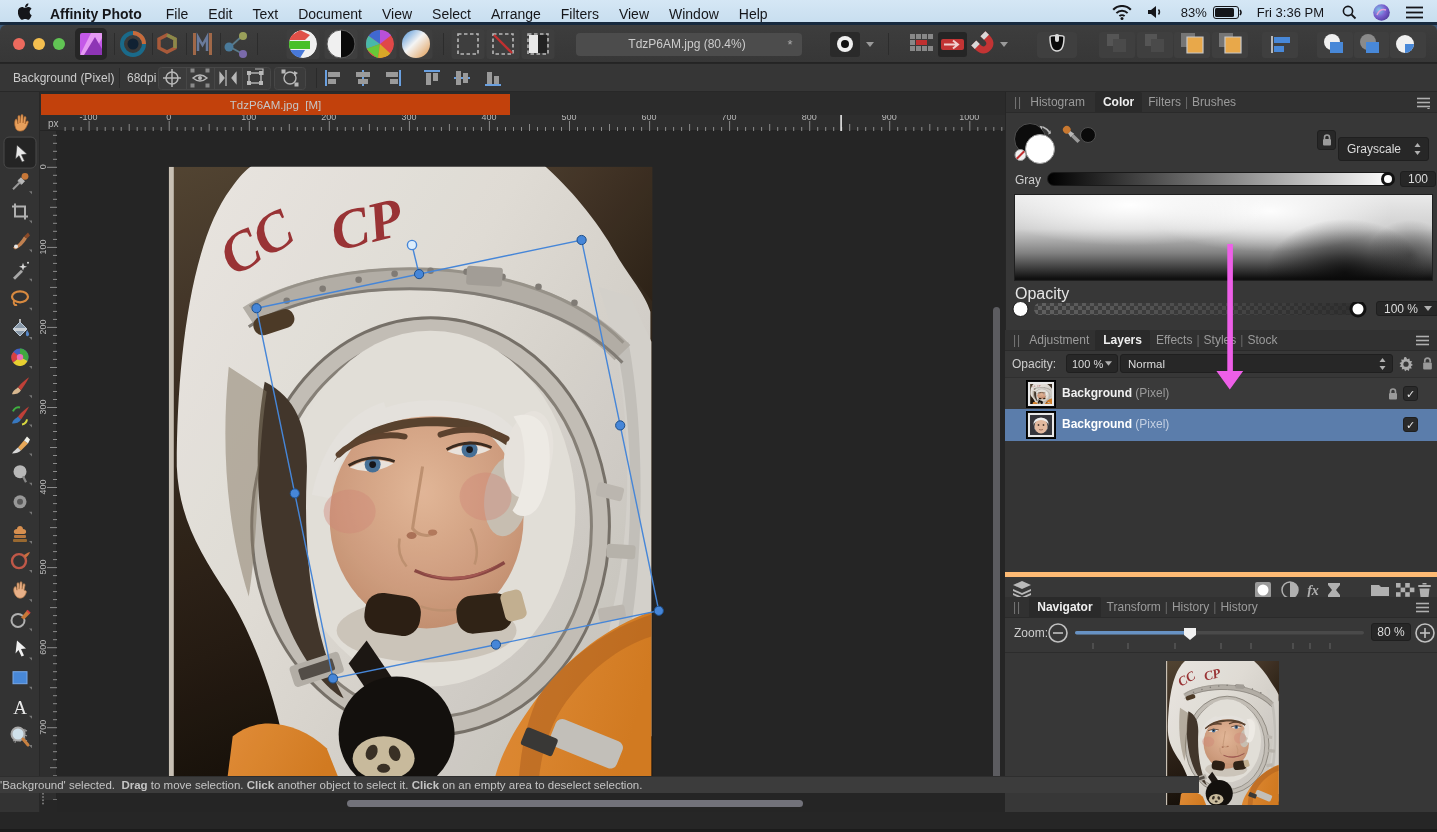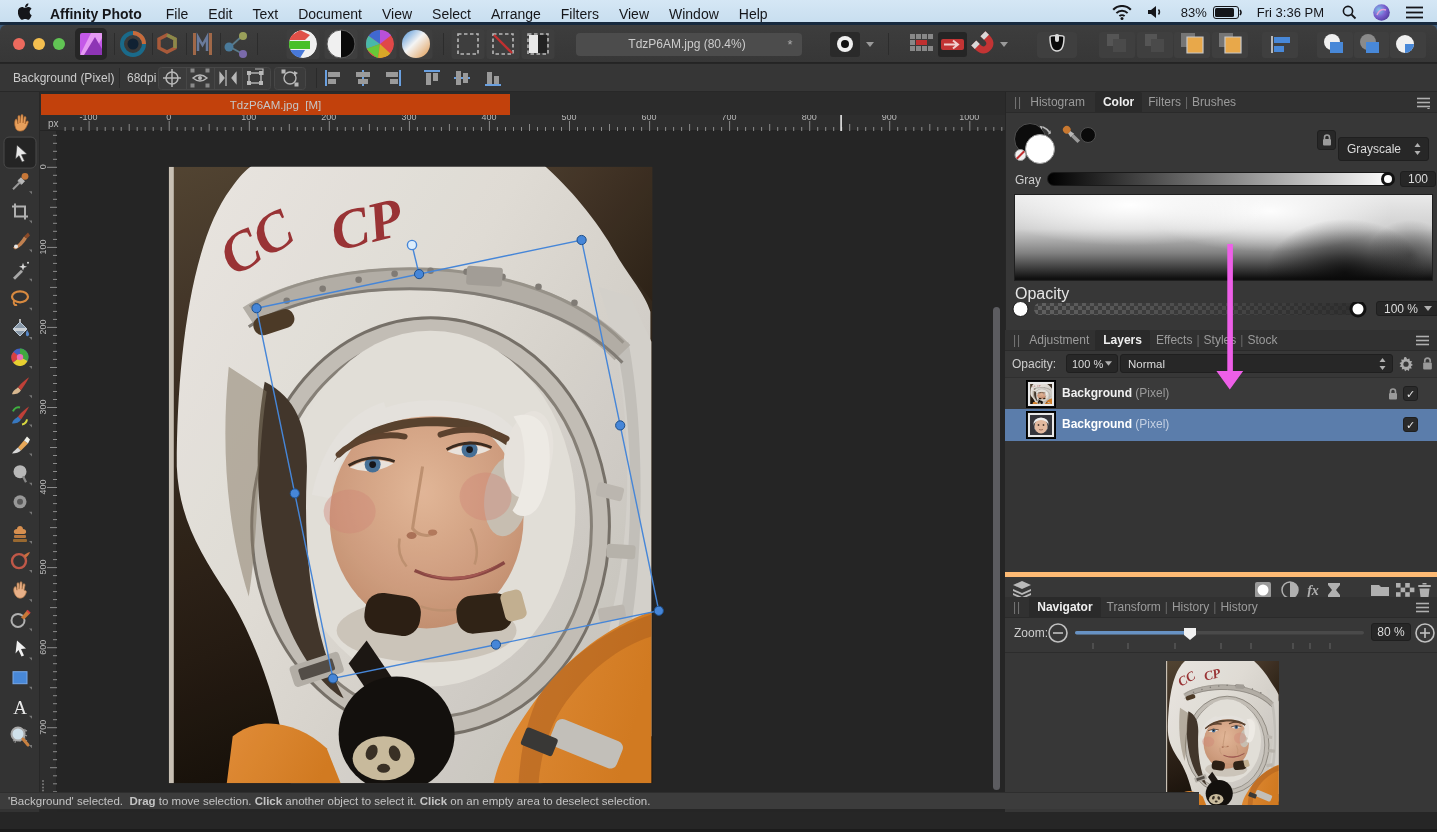--- a/index.html
+++ b/index.html
@@ -14,22 +14,22 @@
  border-bottom:1px solid #242424;border-radius:6px 6px 0 0}
 #ctxbar{left:0;top:64px;width:1437px;height:28px;background:#363636;border-bottom:1px solid #282828;
  color:#c9c9c9;font-size:12px}
 #leftcol{left:0;top:92px;width:40px;height:720px;background:#333333;border-right:1px solid #282828}
 #tabbar{left:40px;top:92px;width:965px;height:23px;background:#2b2b2b}
 .dtab{position:absolute;top:2px;height:21px;font-size:11.5px;display:flex;align-items:center;justify-content:center}
 #hruler{left:40px;top:115px;width:965px;height:16px;background:#2e2e2e;border-bottom:1px solid #242424}
 #vruler{left:40px;top:131px;width:17px;height:669px;background:#2e2e2e;border-right:1px solid #242424}
 #canvas{left:57px;top:131px;width:948px;height:681px;background:#252525;overflow:hidden}
 #rightpanel{left:1005px;top:92px;width:432px;height:720px;background:#373737;border-left:1px solid #262626}
-#statusbar{left:0;top:792px;width:1199px;height:17px;background:#3c3c3c;color:#c4c4c4;
- font-size:11.5px;display:flex;align-items:center;padding-left:8px;border-top:1px solid #2e2e2e}
+#statusbar{left:0;top:776px;width:1199px;height:17px;background:#3c3c3c;color:#c4c4c4;
+ font-size:11.5px;display:flex;align-items:center;padding-left:0;border-top:1px solid #2e2e2e}
 #bottomedge{left:0;top:829px;width:1437px;height:3px;background:#1b1b1b}
 .ptabs{height:21px;background:#313131;display:flex;align-items:center;font-size:12px;color:#9b9b9b;
  border-bottom:1px solid #2a2a2a;position:relative}
 .ptab-on{background:#2a2a2a;color:#efefef;font-weight:bold;height:21px;display:flex;align-items:center;
  padding:0 8px;border-radius:2px 2px 0 0}
 .sep{color:#6a6a6a;margin:0 4px}
 .inbox{position:relative;background:#272727;border:1px solid #1f1f1f;border-radius:3px;color:#dcdcdc;font-size:12px;
  display:flex;align-items:center}
 </style></head>
 <body>

